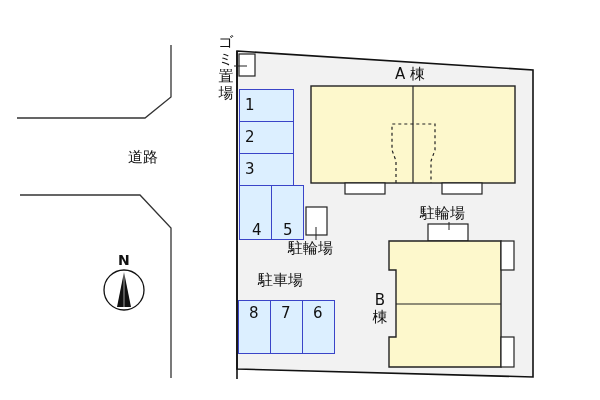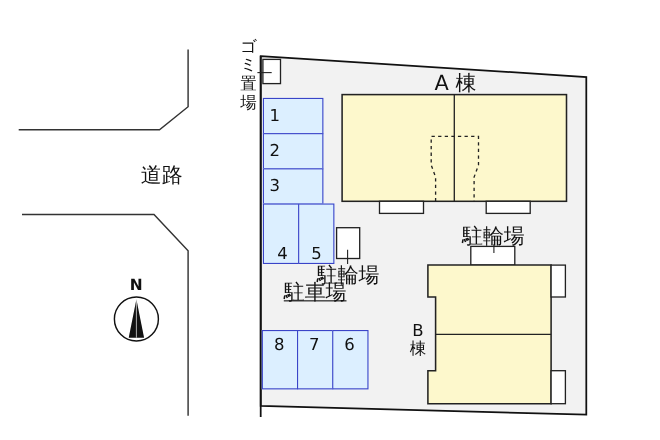--- a/index.html
+++ b/index.html
@@ -1,19 +1,19 @@
 <!DOCTYPE html>
 <html><head>
   <meta charset="utf-8">
   <style>
     html, body { margin: 0; padding: 0; background: #ffffff; }
     body { width: 600px; height: 400px; position: relative; overflow: hidden;
            font-family: "DejaVu Sans", "Liberation Sans", sans-serif; }
     svg { position: absolute; left: 0; top: 0; }
-    .lbl { position: absolute; color: #111; font-size: 19px; line-height: 1; white-space: nowrap; }
+    .lbl { position: absolute; color: #111; font-size: 15px; line-height: 1; white-space: nowrap; }
     .vlbl { position: absolute; color: #111; font-size: 15px; line-height: 17px; width: 16px; text-align: center; }
     .slot { position: absolute; background: #dcefff; border: 1.5px solid #3a44c8; box-sizing: border-box; }
     .slot span { position: absolute; font-size: 15px; color: #111; }
   </style>
 </head>
 <body>
 
 <svg width="600" height="400" viewBox="0 0 600 400">
 
   <polyline points="17,118 145,118 171,97 171,45" fill="none" stroke="#333" stroke-width="1.3"></polyline>
@@ -61,21 +61,21 @@
 <div class="lbl" style="left:395px; top:67px;">A 棟</div>
 
 <div style="position:absolute; left:372px; top:292px;">
   <div class="vlbl" style="position:relative;">B</div>
   <div class="vlbl" style="position:relative;">棟</div>
 </div>
 
 <div class="lbl" style="left:420px; top:206px;">駐輪場</div>
 <div class="lbl" style="left:288px; top:241px;">駐輪場</div>
 
-<div class="lbl" style="left:258px; top:257px;text-decoration:underline;">駐車場</div>
+<div class="lbl" style="left:258px; top:273px;">駐車場</div>
 
 <div class="slot" style="left:239px; top:89px; width:55px; height:33px;">
   <span style="left:5px; top:6px;">1</span>
 </div>
 <div class="slot" style="left:239px; top:121px; width:55px; height:33px;">
   <span style="left:5px; top:6px;">2</span>
 </div>
 <div class="slot" style="left:239px; top:153px; width:55px; height:33px;">
   <span style="left:5px; top:6px;">3</span>
 </div>

